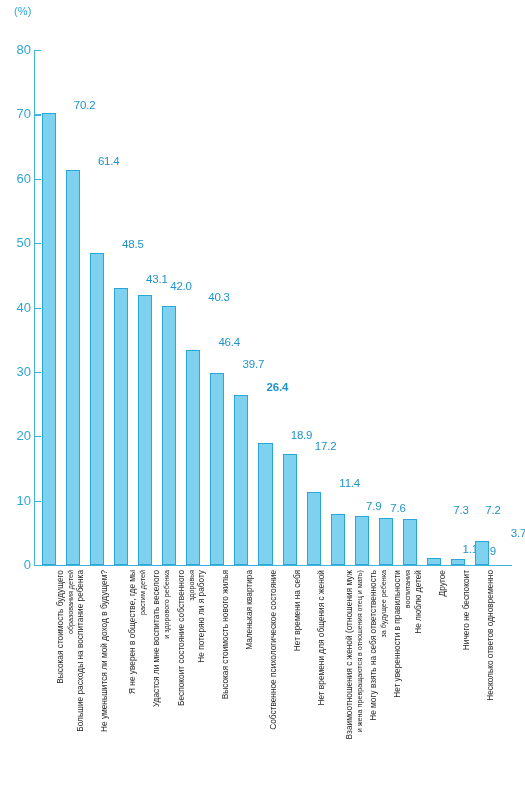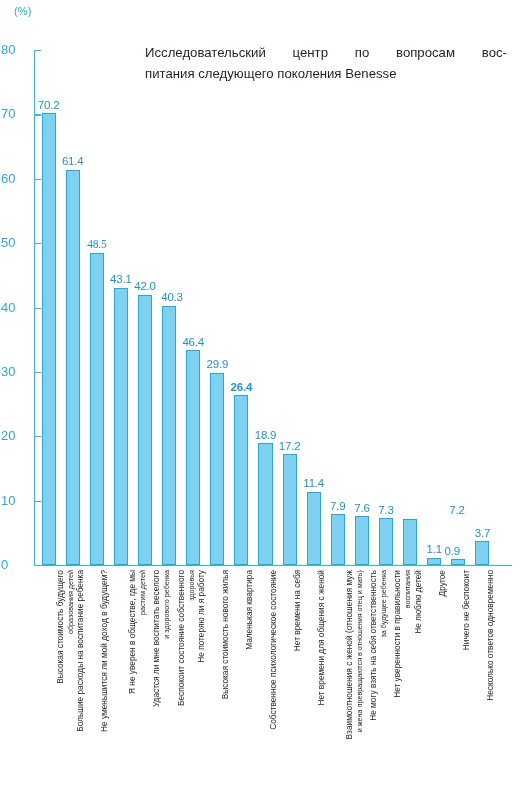--- a/index.html
+++ b/index.html
@@ -52,21 +52,21 @@
     position: absolute;
     left: 34px;
     width: 7px;
     height: 1.2px;
     background: #3fb3de;
   }
   .y-label {
     position: absolute;
     right: 0;
     width: 30px;
-    text-align: left;
+    text-align: right;
     font-size: 13px;
     color: #2fa7d6;
     transform: translateY(-8px);
   }
   .y-label-wrap {
     position: absolute;
     left: 0;
     width: 31px;
   }
 
@@ -85,20 +85,21 @@
     border: 1.1px solid #2ba6d8;
     box-sizing: border-box;
   }
   .bar-value {
     position: absolute;
     font-size: 11.5px;
     color: #1f93c7;
     text-align: center;
     white-space: nowrap;
     letter-spacing: -0.2px;
+    margin-left: 36px;
   }
 
   
   .cat-labels {
     position: absolute;
     left: 0;
     top: 570px;
     width: 525px;
     height: 234px;
   }
@@ -138,24 +139,20 @@
     text-align-last: left;
   }
 </style>
 </head>
 <body>
 
 <div id="chart-root">
 
   <div class="y-unit">(%)</div>
 
-  <div class="chart-title">
-    <span class="tl">Исследовательский центр по вопросам вос-</span>
-    <span class="tl last">питания следующего поколения Benesse</span>
-  </div>
 
   <div class="axis-line"></div>
   <div class="axis-base"></div>
 
   <div id="y-ticks">
       <div class="y-tick" style="top: 565px;"></div>
       <div class="y-label-wrap" style="top: 565px;">
         <div class="y-label">0</div>
       </div>
       <div class="y-tick" style="top: 500.625px;"></div>
@@ -191,45 +188,45 @@
         <div class="y-label">80</div>
       </div>
     </div>
 
   <div class="plot" id="plot">
       <div class="bar" style="left: 7.5px; width: 14.2px; height: 451.913px; background: rgb(126, 210, 239); border-color: rgb(43, 166, 216);"></div>
       <div class="bar-value" style="left: -3.4px; width: 36px; bottom: 454.413px; color: rgb(31, 147, 199);">70.2</div>
       <div class="bar" style="left: 31.6px; width: 14.2px; height: 395.262px; background: rgb(126, 210, 239); border-color: rgb(43, 166, 216);"></div>
       <div class="bar-value" style="left: 20.7px; width: 36px; bottom: 397.762px; color: rgb(31, 147, 199);">61.4</div>
       <div class="bar" style="left: 55.7px; width: 14.2px; height: 312.219px; background: rgb(126, 210, 239); border-color: rgb(43, 166, 216);"></div>
-      <div class="bar-value" style="left: 44.8px; width: 36px; bottom: 314.719px; color: rgb(31, 147, 199); font-family: Liberation Serif, serif;">48.5</div>
+      <div class="bar-value" style="left: 44.8px; width: 36px; bottom: 314.719px; color: rgb(31, 147, 199);">48.5</div>
       <div class="bar" style="left: 79.8px; width: 14.2px; height: 277.456px; background: rgb(126, 210, 239); border-color: rgb(43, 166, 216);"></div>
       <div class="bar-value" style="left: 68.9px; width: 36px; bottom: 279.956px; color: rgb(31, 147, 199);">43.1</div>
       <div class="bar" style="left: 103.9px; width: 14.2px; height: 270.375px; background: rgb(126, 210, 239); border-color: rgb(43, 166, 216);"></div>
       <div class="bar-value" style="left: 93px; width: 36px; bottom: 272.875px; color: rgb(31, 147, 199);">42.0</div>
       <div class="bar" style="left: 128px; width: 14.2px; height: 259.431px; background: rgb(126, 210, 239); border-color: rgb(43, 166, 216);"></div>
-      <div class="bar-value" style="left: 120px; width: 36px; bottom: 261.931px; color: rgb(31, 147, 199);">40.3</div>
+      <div class="bar-value" style="left: 131px; width: 36px; bottom: 261.931px; color: rgb(31, 147, 199);">40.3</div>
       <div class="bar" style="left: 152.1px; width: 14.2px; height: 215.012px; background: rgb(126, 210, 239); border-color: rgb(43, 166, 216);"></div>
       <div class="bar-value" style="left: 141.2px; width: 36px; bottom: 217.512px; color: rgb(31, 147, 199);">46.4</div>
       <div class="bar" style="left: 176.2px; width: 14.2px; height: 192.481px; background: rgb(126, 210, 239); border-color: rgb(43, 166, 216);"></div>
-      <div class="bar-value" style="left: 165.3px; width: 36px; bottom: 194.981px; color: rgb(31, 147, 199);">29.9</div>
+      <div class="bar-value" style="left: 165.3px; width: 36px; bottom: 194.981px; color: rgb(31, 147, 199);">39.7</div>
       <div class="bar" style="left: 200.3px; width: 14.2px; height: 169.95px; background: rgb(126, 210, 239); border-color: rgb(43, 166, 216);"></div>
       <div class="bar-value" style="left: 189.4px; width: 36px; bottom: 172.45px; color: rgb(31, 147, 199); font-weight: bold;">26.4</div>
       <div class="bar" style="left: 224.4px; width: 14.2px; height: 121.669px; background: rgb(126, 210, 239); border-color: rgb(43, 166, 216);"></div>
       <div class="bar-value" style="left: 213.5px; width: 36px; bottom: 124.169px; color: rgb(31, 147, 199);">18.9</div>
       <div class="bar" style="left: 248.5px; width: 14.2px; height: 110.725px; background: rgb(126, 210, 239); border-color: rgb(43, 166, 216);"></div>
       <div class="bar-value" style="left: 237.6px; width: 36px; bottom: 113.225px; color: rgb(31, 147, 199);">17.2</div>
       <div class="bar" style="left: 272.6px; width: 14.2px; height: 73.3875px; background: rgb(126, 210, 239); border-color: rgb(43, 166, 216);"></div>
       <div class="bar-value" style="left: 261.7px; width: 36px; bottom: 75.8875px; color: rgb(31, 147, 199);">11.4</div>
       <div class="bar" style="left: 296.7px; width: 14.2px; height: 50.8563px; background: rgb(126, 210, 239); border-color: rgb(43, 166, 216);"></div>
       <div class="bar-value" style="left: 285.8px; width: 36px; bottom: 53.3563px; color: rgb(31, 147, 199);">7.9</div>
       <div class="bar" style="left: 320.8px; width: 14.2px; height: 48.925px; background: rgb(126, 210, 239); border-color: rgb(43, 166, 216);"></div>
       <div class="bar-value" style="left: 309.9px; width: 36px; bottom: 51.425px; color: rgb(31, 147, 199);">7.6</div>
       <div class="bar" style="left: 344.9px; width: 14.2px; height: 46.9937px; background: rgb(126, 210, 239); border-color: rgb(43, 166, 216);"></div>
-      <div class="bar-value" style="left: 334px; width: 36px; bottom: 49.4937px; color: rgb(31, 147, 199);">7.3</div>
+      <div class="bar-value" style="left: 334px; width: 36px; bottom: 49.4937px; color: rgb(31, 147, 199); padding-left: 39px;">7.3</div>
       <div class="bar" style="left: 369px; width: 14.2px; height: 46.35px; background: rgb(126, 210, 239); border-color: rgb(43, 166, 216);"></div>
       <div class="bar-value" style="left: 361px; width: 36px; bottom: 48.85px; color: rgb(31, 147, 199); padding-left: 44px;">7.2</div>
       <div class="bar" style="left: 393.1px; width: 14.2px; height: 7.08125px; background: rgb(126, 210, 239); border-color: rgb(43, 166, 216);"></div>
       <div class="bar-value" style="left: 382.2px; width: 36px; bottom: 9.58125px; color: rgb(31, 147, 199);">1.1</div>
       <div class="bar" style="left: 417.2px; width: 14.2px; height: 5.79375px; background: rgb(126, 210, 239); border-color: rgb(43, 166, 216);"></div>
       <div class="bar-value" style="left: 406.3px; width: 24px; bottom: 8.29375px; color: rgb(31, 147, 199);">0.9</div>
       <div class="bar" style="left: 441.3px; width: 14.2px; height: 23.8188px; background: rgb(126, 210, 239); border-color: rgb(43, 166, 216);"></div>
       <div class="bar-value" style="left: 430.4px; width: 36px; bottom: 26.3188px; color: rgb(31, 147, 199);">3.7</div>
     </div>
 

